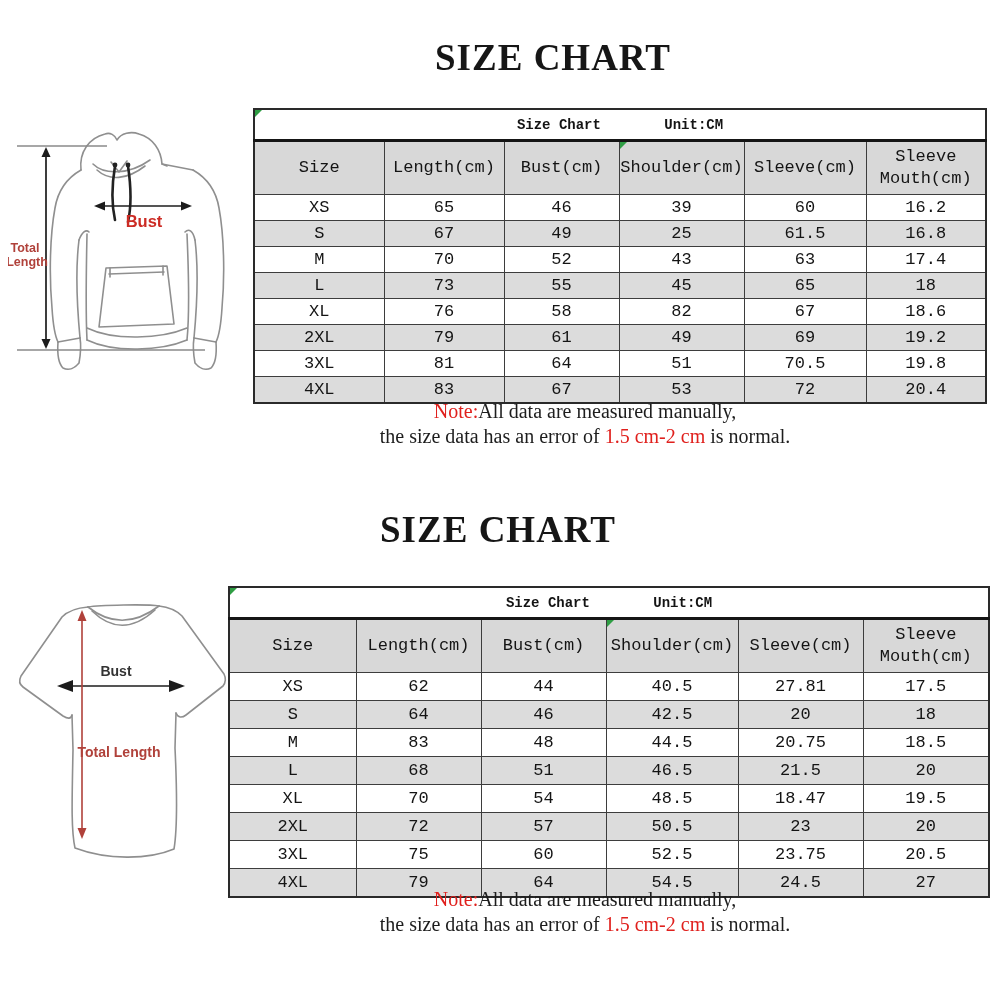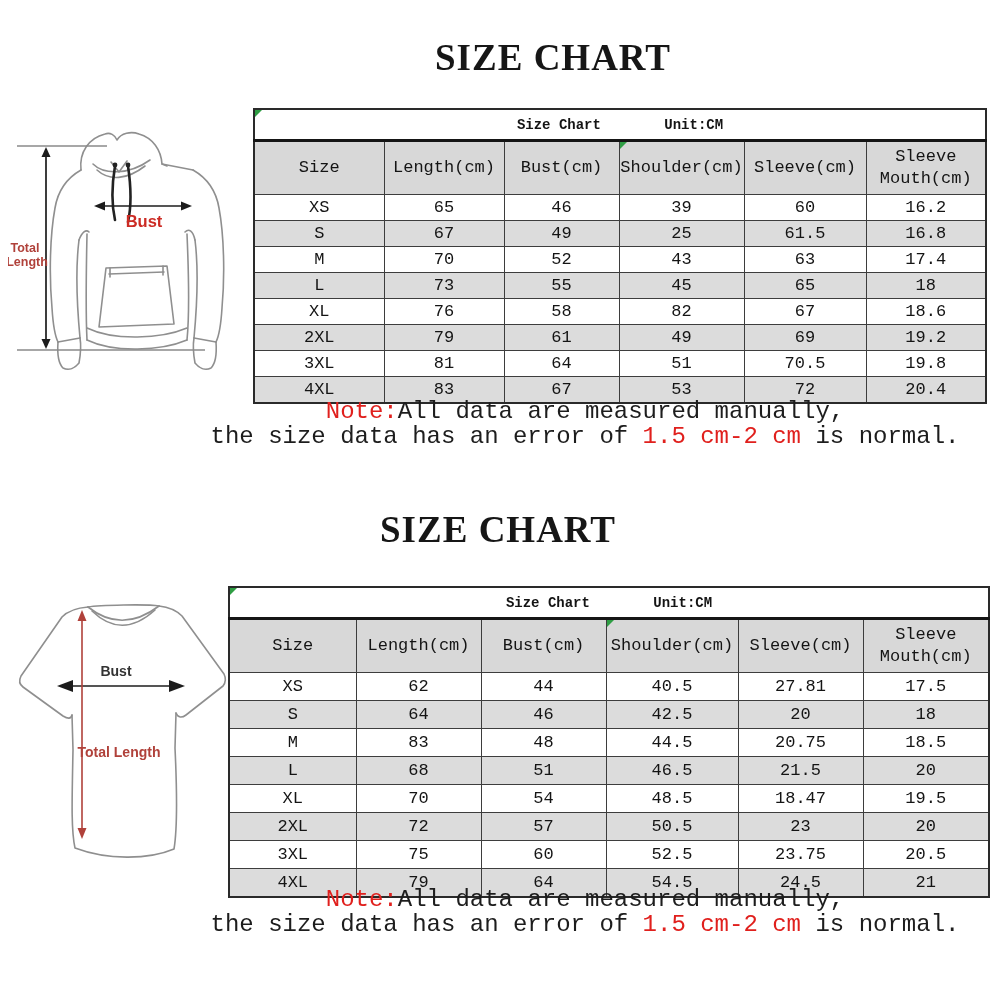--- a/index.html
+++ b/index.html
@@ -26,22 +26,22 @@
   .cols-row th{background:#d8d8d8;height:52px;font-size:17px;line-height:1.3;}
   .size-table tbody td{height:25px;font-size:17px;}
   table.tbl2 tbody td{height:27px;}
   tr.shade td{background:#dcdcdc;}
 
   
   .corner-tri{position:absolute;left:0;top:0;width:0;height:0;
         border-top:7px solid #2f9e44;border-right:7px solid transparent;}
 
   
-  .note{position:absolute;width:800px;text-align:center;font-size:24px;line-height:25px;
-        color:#1d1d1d;font-family:Liberation Mono, monospace;}
+  .note{position:absolute;width:800px;text-align:center;font-size:20px;line-height:25px;
+        color:#1d1d1d;font-family:Liberation Serif, serif;}
   .note.n1{left:185px;top:391px;}
   .note.n2{left:185px;top:879px;}
   .red{color:#e0201d;}
 
   
   svg.illus{position:absolute;}
   svg.hoodie{left:8px;top:92px;width:232px;height:285px;}
   svg.tshirt{left:15px;top:582px;width:215px;height:290px;}
   .garment{fill:none;stroke:#8f8f8f;stroke-width:1.6;stroke-linecap:round;stroke-linejoin:round;}
   .meas-gray{stroke:#8a8a8a;stroke-width:1.4;}
@@ -314,21 +314,21 @@
           <td>52.5</td>
           <td>23.75</td>
           <td>20.5</td>
         </tr>
         <tr class="shade">
           <td>4XL</td>
           <td>79</td>
           <td>64</td>
           <td>54.5</td>
           <td>24.5</td>
-          <td>21</td>
+          <td>27</td>
         </tr>
       </tbody>
   </table>
 
   <div class="note n2">
     <div><span class="red">Note:</span><span>All data are measured manually,</span></div>
     <div><span>the size data has an error of </span><span class="red">1.5 cm-2 cm</span><span> is normal.</span></div>
   </div>
 
 </div>

